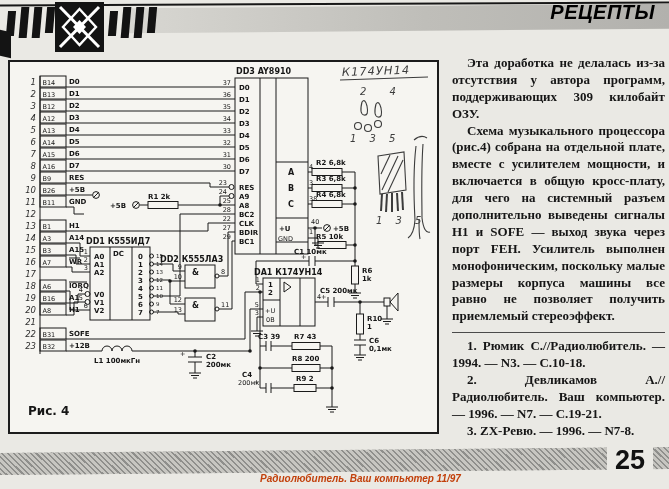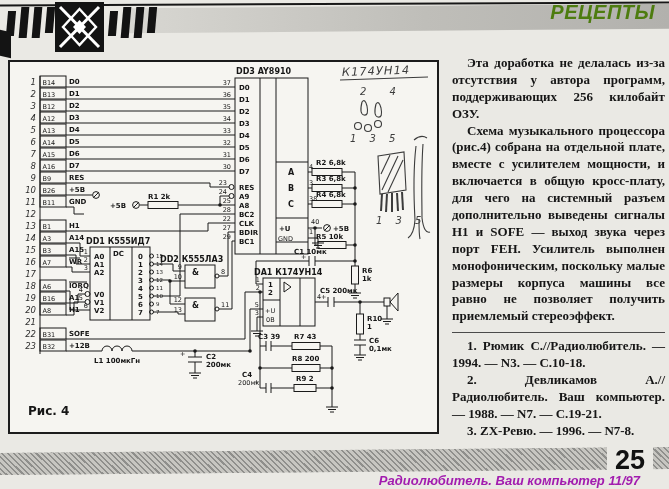--- a/index.html
+++ b/index.html
@@ -1,19 +1,19 @@
 <!DOCTYPE html>
 <html><head>
 <meta charset="utf-8">
 <style>
   body{margin:0}
   .page{position:relative;width:669px;height:489px;background:#eae9e4;overflow:hidden;font-family:"Liberation Sans",sans-serif}
   .topline{position:absolute;left:0;top:3px;width:100%;height:2px;background:#171717;transform:rotate(-.25deg)}
   .band{position:absolute;left:128px;top:6px;right:0;height:25px;background:linear-gradient(90deg,#d8d7d2 0%,#bfbeb9 55%,#b2b1ad 100%);transform:skewY(-.5deg)}
-  .band-title{position:absolute;right:14px;top:0;line-height:25px;font-style:italic;font-weight:bold;font-size:20px;letter-spacing:.5px;color:#4d7c0f}
+  .band-title{position:absolute;right:14px;top:0;line-height:25px;font-style:italic;font-weight:bold;font-size:20px;letter-spacing:.5px;color:#000000}
   .bars{position:absolute;top:7px;display:flex;gap:5px}
   .bars span{display:block;width:8px;height:31px;background:#131313;transform:skewX(-5deg)}
   .bars.b1{left:7px}.bars.b2{left:109px}
   .bars span:nth-child(1){height:25px;margin-top:4px}
   .bars span:nth-child(4){height:26px}
   .logo{position:absolute;left:55px;top:2px;width:49px;height:50px;background:#131313}
   .corner{position:absolute;left:0;top:31px;width:11px;height:26px;background:#141414;transform:skewY(12deg)}
   .schem{position:absolute;left:8px;top:60px;width:431px;height:374px;border:2.5px solid #1c1c1c;background:#f6f5f1;box-sizing:border-box}
   .schem line,.schem polyline,.schem rect,.schem circle,.schem path{stroke:#1a1a1a;stroke-width:1;fill:none}
   .schem text{stroke:none;fill:#161616;font-family:"DejaVu Sans",sans-serif;font-size:7px;font-weight:bold}
@@ -28,21 +28,21 @@
   .schem .hwt{font-style:italic;font-weight:normal;fill:#3c3c3c;font-size:11.5px;letter-spacing:1px}
   .schem .hwp{stroke:#3c3c3c;stroke-width:1.1}
   .schem .hwl{stroke:#3c3c3c;stroke-width:2}
   .schem .dot{fill:#1a1a1a;stroke:none}
   .col{position:absolute;left:452px;top:55px;width:213px;color:#161616}
   .col p{margin:0;font-family:"Liberation Serif",serif;font-weight:bold;font-size:13px;line-height:1.3;text-align:justify;text-indent:15px}
   .lit-rule{border-top:1.3px solid #4a4a4a;margin:7px 0 5px;width:100%}
   .lit-head{margin:0 0 1px;font-family:"Liberation Serif",serif;font-weight:bold;font-size:13.5px;text-indent:17px}
   .fbar{position:absolute;left:0;top:450px;width:669px;height:22px;transform:rotate(-.5deg);background:repeating-linear-gradient(45deg,#8f8f8c 0 1.5px,#c7c6c1 1.5px 4px),repeating-linear-gradient(-45deg,#9a9a97 0 1.5px,rgba(0,0,0,0) 1.5px 4px)}
   .pnum{position:absolute;left:607px;top:443px;width:46px;height:34px;background:#eae9e4;font-size:27px;font-weight:bold;text-align:center;line-height:34px;color:#111}
-  .journal{position:absolute;top:473px;left:260px;width:380px;text-align:right;font-weight:bold;font-style:italic;font-size:13px;color:#a21caf}
+  .journal{position:absolute;top:473px;left:260px;width:380px;text-align:left;font-weight:bold;font-style:italic;font-size:10px;color:#c2410c}
 </style>
 </head>
 <body>
 
 <div class="page">
 
   <div class="topline"></div>
   <div class="band"></div>
   <div class="band-title">РЕЦЕПТЫ</div>
   <div class="bars b1">
@@ -494,25 +494,25 @@
       <path class="hwp" d="M405,158 q-1,14 -7,18"></path>
       <path class="hwp" d="M412,156 q2,16 8,14"></path>
       <path class="hwp" d="M409,157 q0,16 1,20"></path>
     </g>
 
     <text class="big" x="18" y="353">Рис. 4</text>
   </svg>
   </div>
 
   <div class="col">
-    <p>Эта доработка не делалась из-за отсутствия у автора программ, поддерживающих 256 килобайт ОЗУ.</p>
+    <p>Эта доработка не делалась из-за отсутствия у автора программ, поддерживающих 309 килобайт ОЗУ.</p>
     <p>Схема музыкального процессора (рис.4) собрана на отдельной плате, вместе с усилителем мощности, и включается в общую кросс-плату, для чего на системный разъем дополнительно выведены сигналы H1 и SOFE — выход звука через порт FEH. Усилитель выполнен монофоническим, поскольку малые размеры корпуса машины все равно не позволяет получить приемлемый стереоэффект.</p>
     <div class="lit-rule"></div>
     <p>1. Рюмик С.//Радиолюбитель. — 1994. — N3. — С.10-18.</p>
-    <p>2. Девликамов А.//Радиолюбитель. Ваш компьютер. — 1988. — N7. — С.19-21.</p>
+    <p>2. Девликамов А.//Радиолюбитель. Ваш компьютер. — 1996. — N7. — С.19-21.</p>
     <p>3. ZX-Ревю. — 1996. — N7-8.</p>
   </div>
 
   <div class="fbar"></div>
   <div class="pnum">25</div>
   <div class="journal">Радиолюбитель. Ваш компьютер 11/97</div>
 
 </div>
 
 </body></html>

